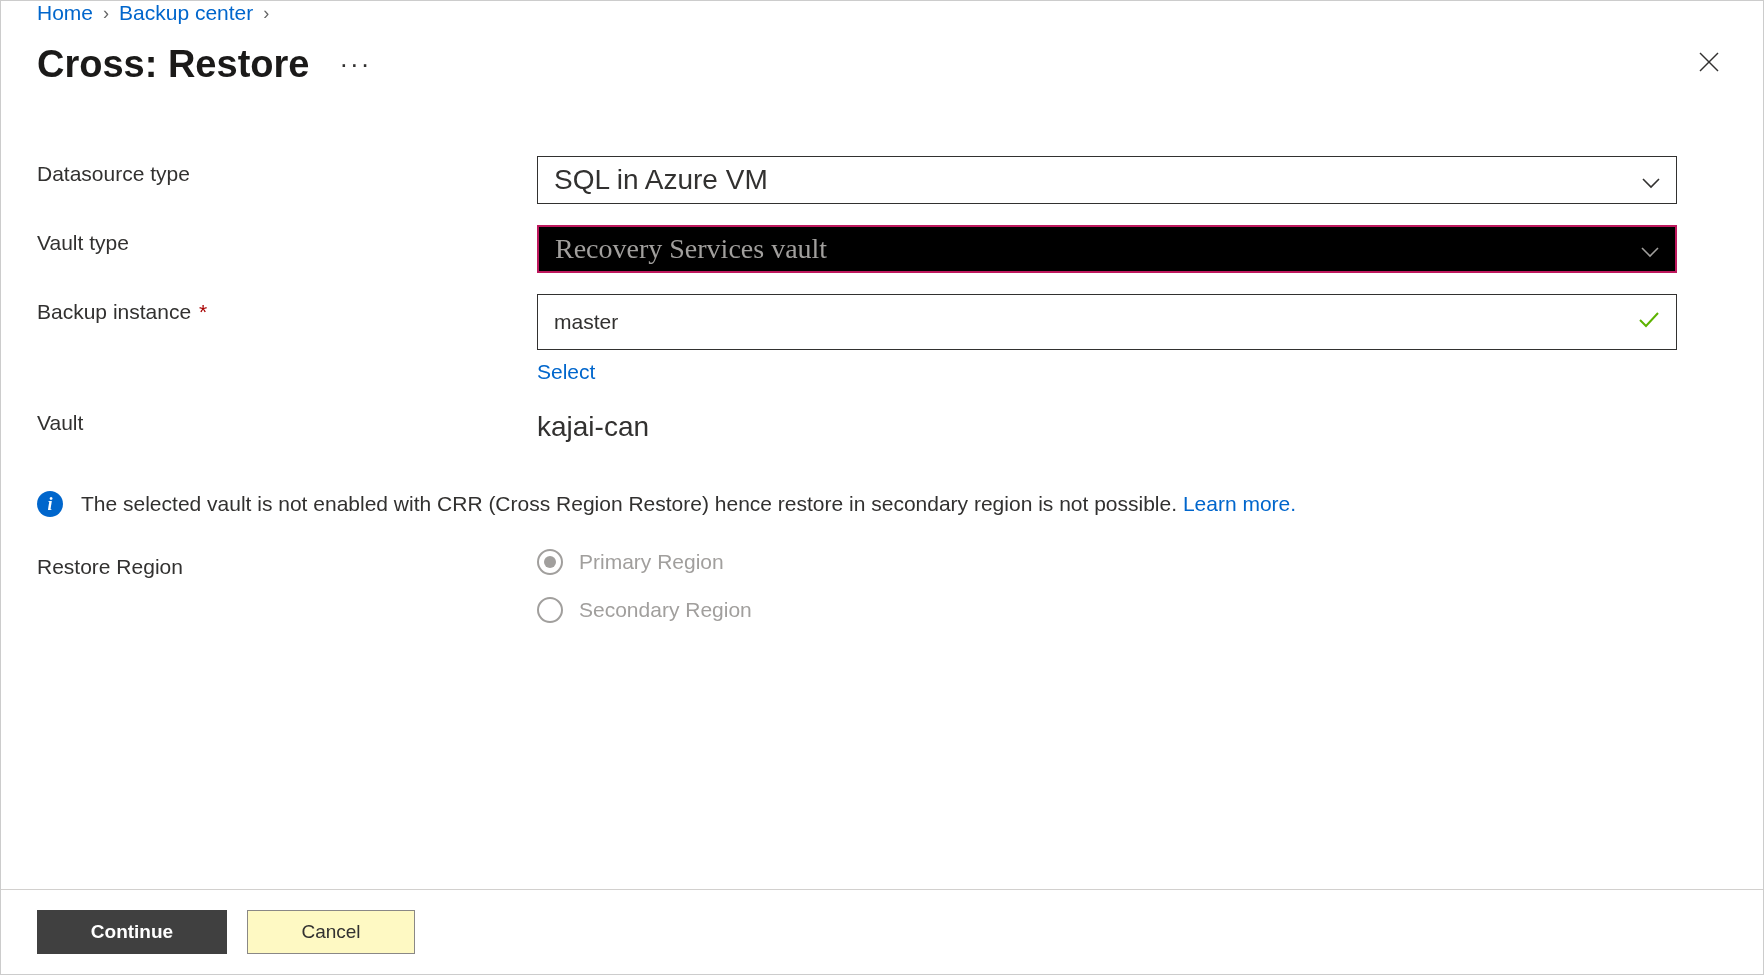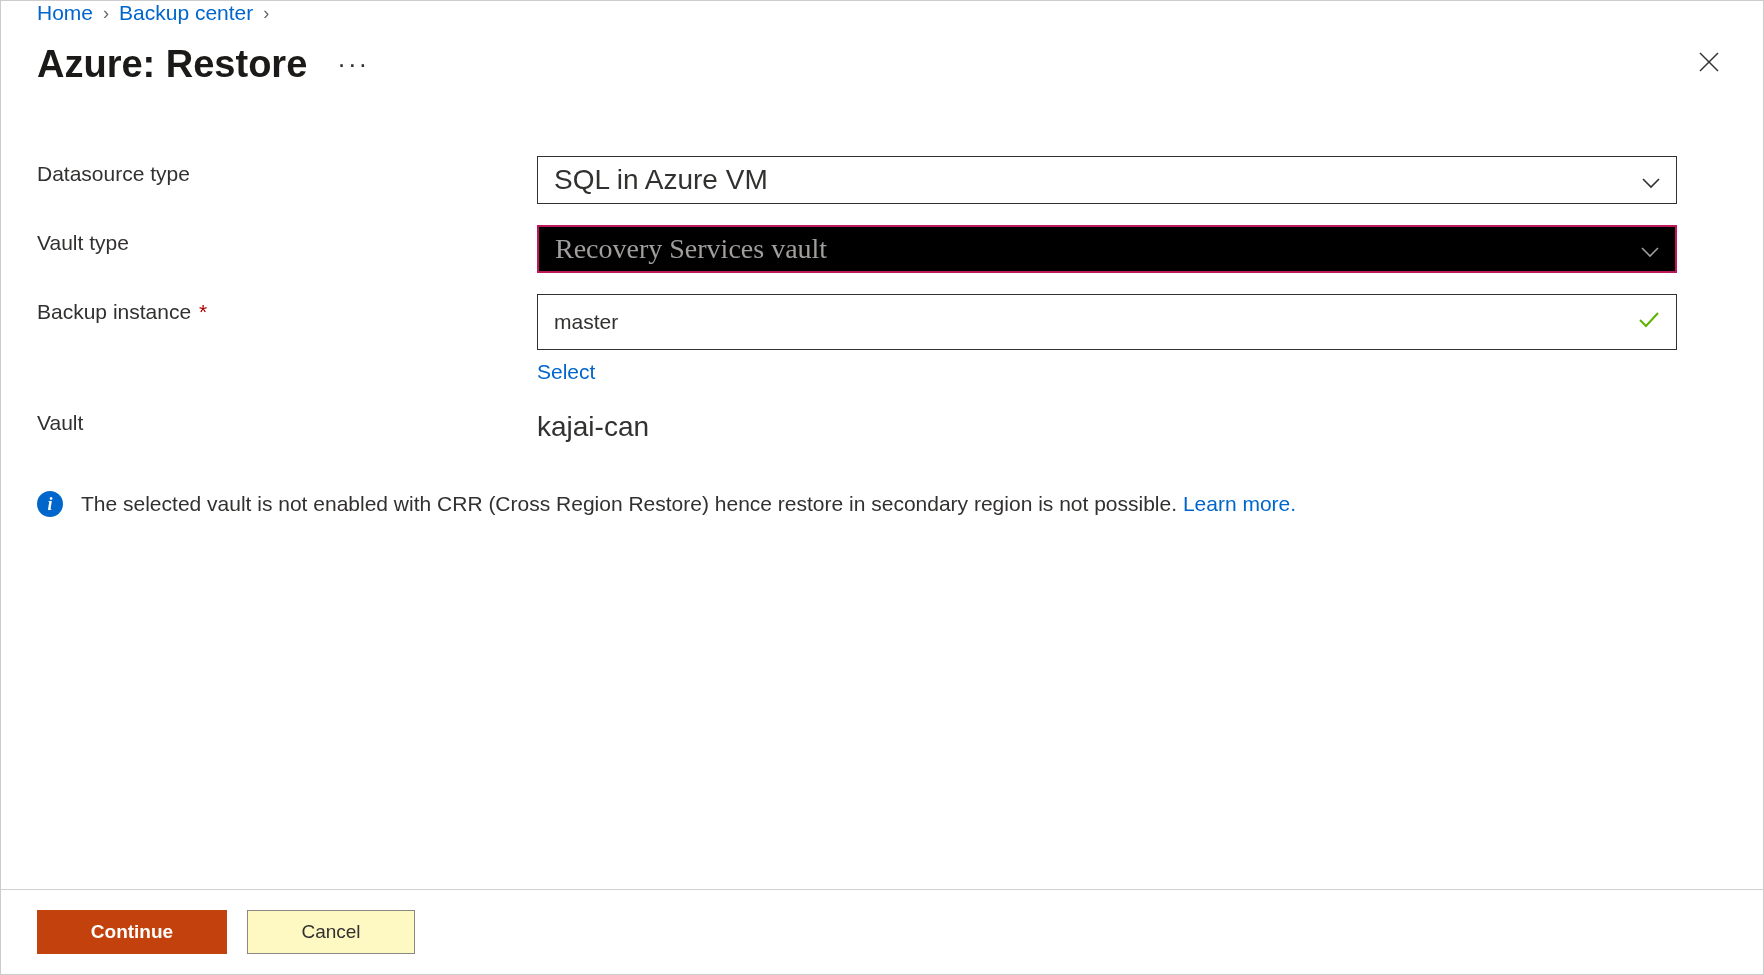--- a/index.html
+++ b/index.html
@@ -119,37 +119,37 @@
       border-top: 1px solid #d2d0ce;
       padding: 20px 36px;
       display: flex; gap: 20px;
     }
     .btn {
       height: 44px; padding: 0 28px;
       font-size: 19px; font-weight: 600;
       border: none; cursor: pointer;
       display: flex; align-items: center; justify-content: center;
     }
-    .btn-primary { background: #c2410c; color: #fff; min-width: 190px; }
+    .btn-primary { background: #404040; color: #fff; min-width: 190px; }
     .btn-secondary { background: #fef9c3; color: #323130; border: 1px solid #8a8886; min-width: 168px; font-weight: 400; }
   </style>
 </head>
 <body>
 
 <div class="content-area">
   <nav class="breadcrumb">
     <a>Home</a>
     <span class="chev">›</span>
     <a>Backup center</a>
     <span class="chev">›</span>
   </nav>
 
   <div class="title-row">
     <div class="title-left">
-      <h1>Azure: Restore</h1>
+      <h1>Cross: Restore</h1>
       <span class="more-dots">···</span>
     </div>
     <span class="close-x">
       <svg viewBox="0 0 24 24">
           <line x1="3" y1="3" x2="21" y2="21"></line>
           <line x1="21" y1="3" x2="3" y2="21"></line>
         </svg>
     </span>
   </div>
 
@@ -183,18 +183,31 @@
 
     <div class="label">Vault</div>
     <div class="readonly-val">kajai-can</div>
   </div>
 
   <div class="info-banner">
     <span class="info-icon">i</span>
     <span class="info-text"><span>The selected vault is not enabled with CRR (Cross Region Restore) hence restore in secondary region is not possible. </span><a>Learn more.</a></span>
   </div>
 
+  <div class="form-grid">
+    <div class="label">Restore Region</div>
+    <div class="radio-group">
+      <div class="radio-item">
+        <span class="radio-circle checked"></span>
+        <span>Primary Region</span>
+      </div>
+      <div class="radio-item">
+        <span class="radio-circle"></span>
+        <span>Secondary Region</span>
+      </div>
+    </div>
+  </div>
 </div>
 
 <div class="footer">
   <button class="btn btn-primary">Continue</button>
   <button class="btn btn-secondary">Cancel</button>
 </div>
 
 </body></html>

